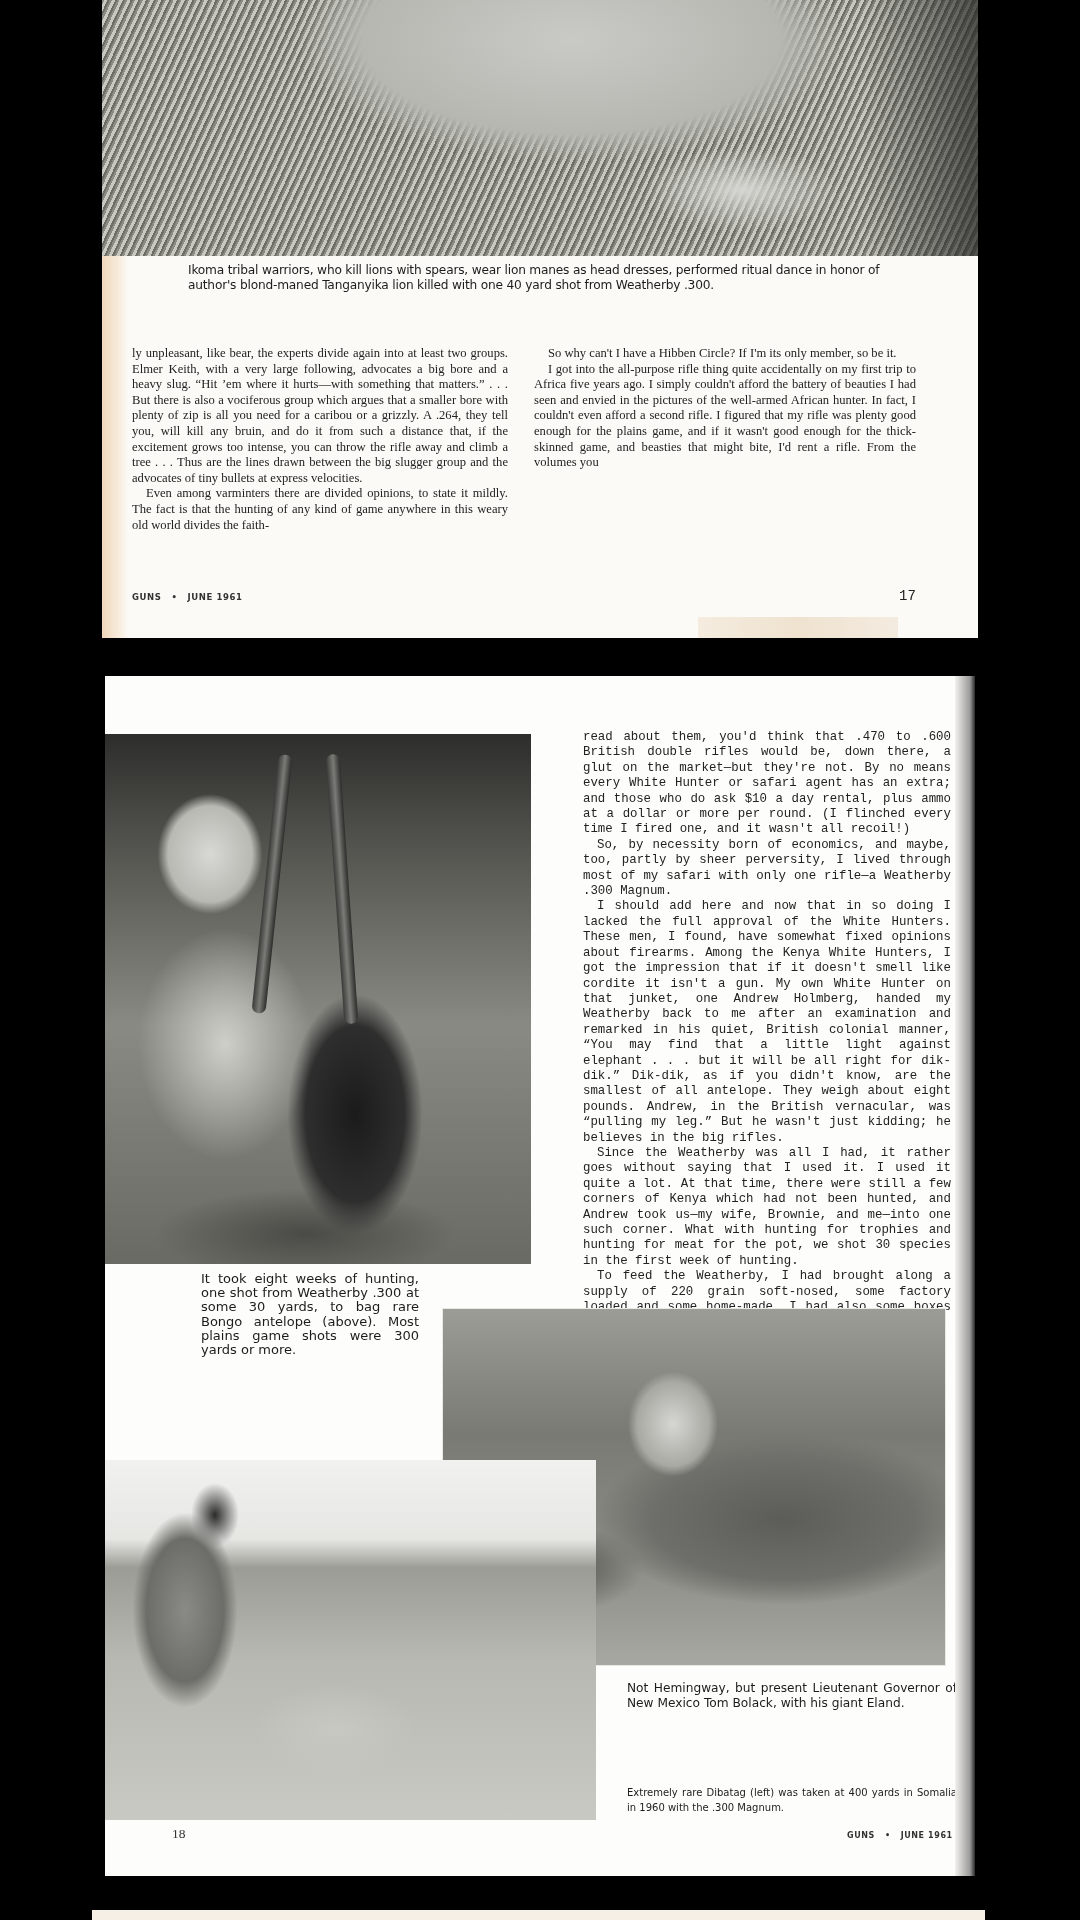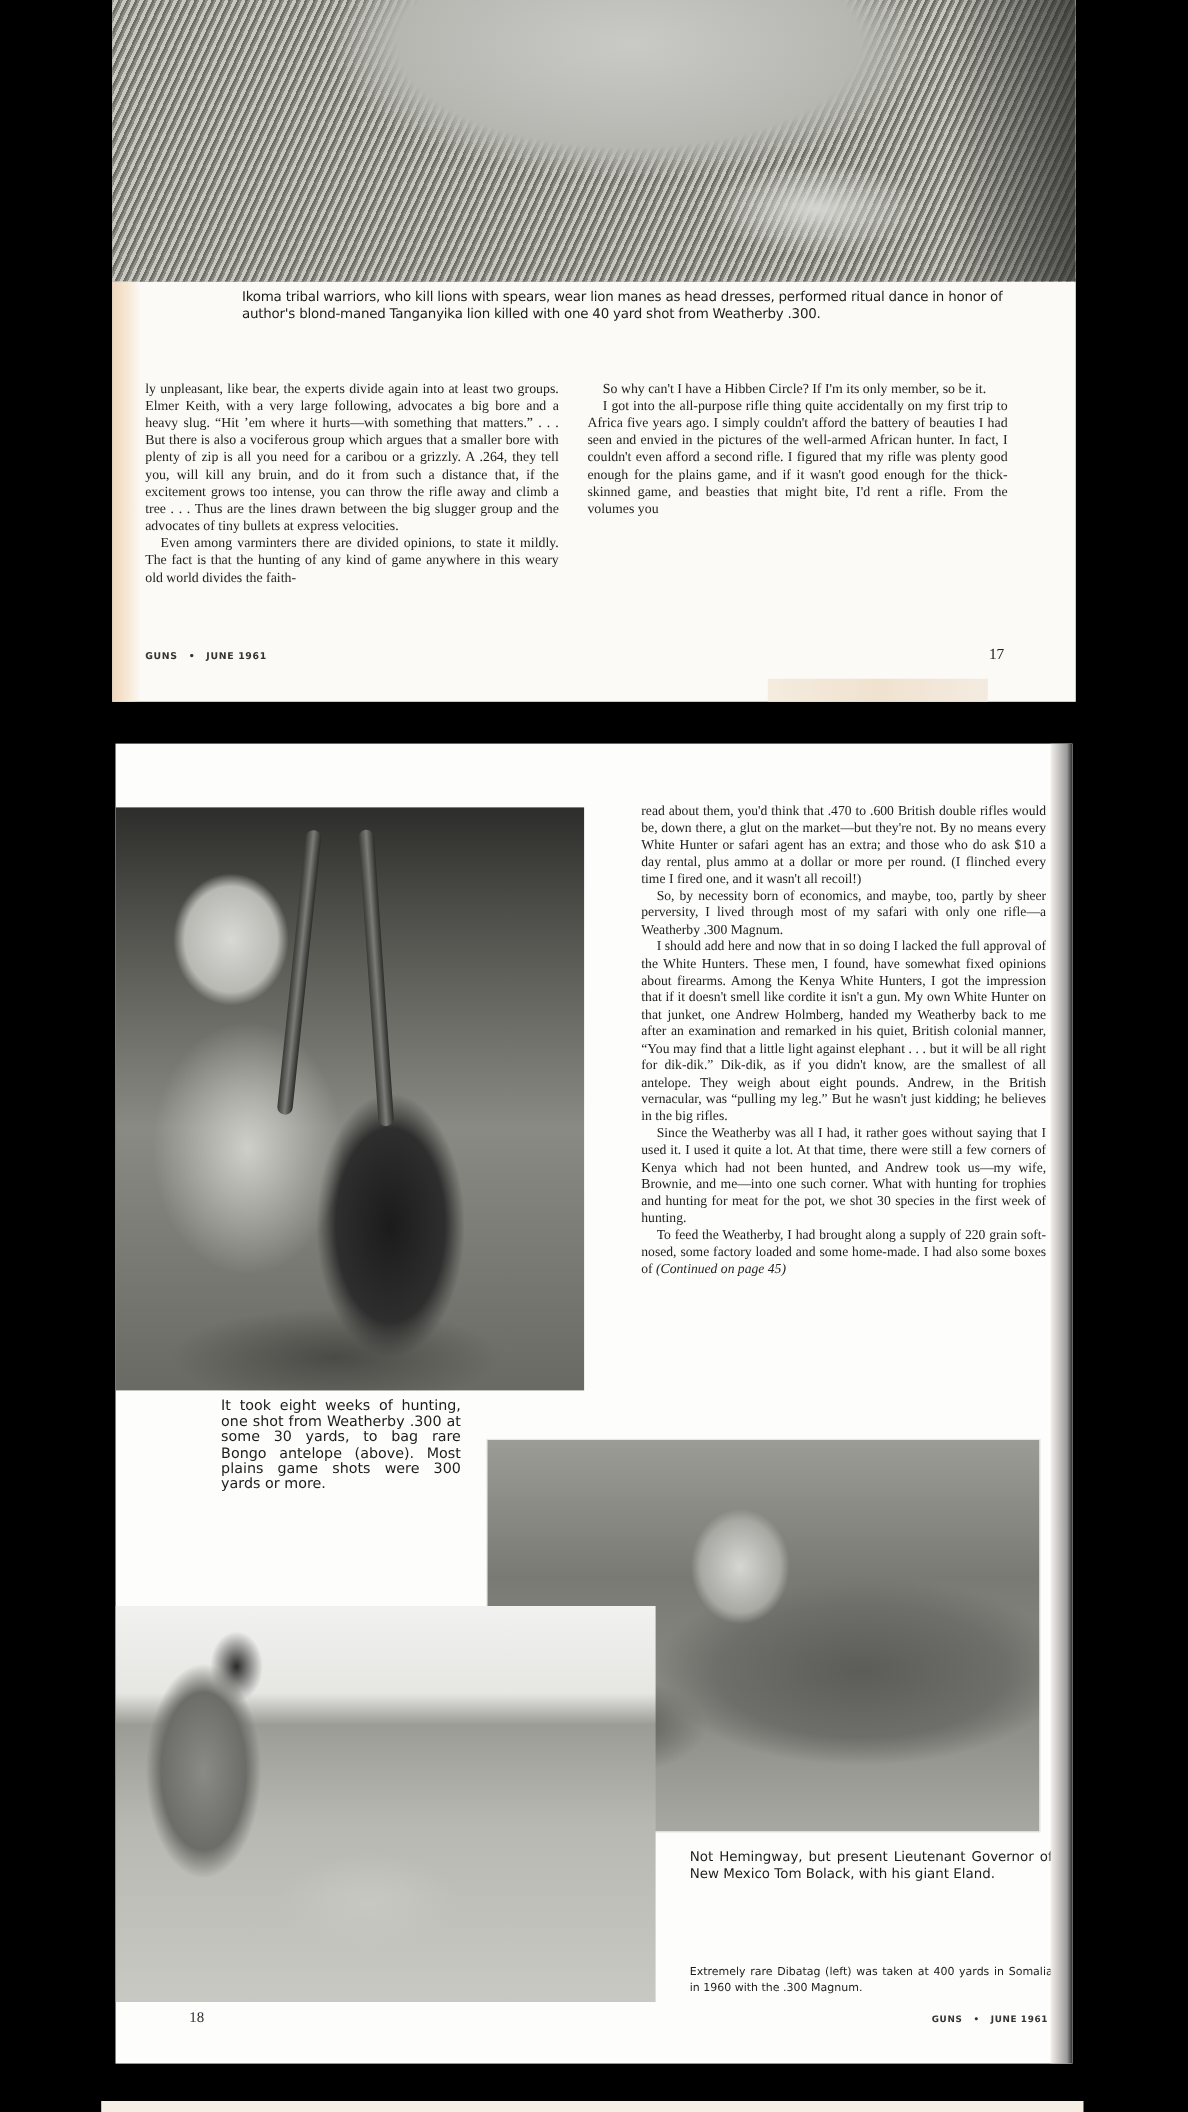--- a/index.html
+++ b/index.html
@@ -12,40 +12,40 @@
   .binding-right { position:absolute; right:0; top:0; width:20px; height:100%; background:linear-gradient(270deg,#2a2a2a 0,#9a9a9a 25%,#f3f1ec 100%); }
   .photo { position:absolute; overflow:hidden; }
   .lion-photo { left:0; top:0; width:876px; height:256px;
     background:
       radial-gradient(ellipse 380px 170px at 470px 40px,#c9c9c5 0,#b7b7b2 55%,rgba(0,0,0,0) 72%),
       radial-gradient(ellipse 140px 60px at 640px 190px,#d5d5d1 0,rgba(0,0,0,0) 70%),
       repeating-linear-gradient(115deg,#8a8a84 0 2px,#c8c8c0 2px 5px,#6d6d66 5px 7px),
       #9a9a92; }
   .lion-photo .shade { position:absolute; left:760px; top:0; width:116px; height:256px; background:linear-gradient(90deg,rgba(60,60,58,0),rgba(40,40,38,.75)); }
   .caption-sans { font-family:"DejaVu Sans","Liberation Sans",sans-serif; color:#1c1c1c; }
-  .cap1 { position:absolute; left:86px; top:263px; width:700px; font-size:12.2px; line-height:15px; letter-spacing:-0.2px;margin-left:32px; }
+  .cap1 { position:absolute; left:86px; top:263px; width:700px; font-size:12.2px; line-height:15px; letter-spacing:-0.2px; }
   .col { position:absolute; font-size:12.6px; line-height:15.6px; color:#222; text-align:justify; }
   .col p { margin:0; text-indent:14px; }
   .col p.noindent { text-indent:0; }
   .p1c1 { left:30px; top:346px; width:376px; }
   .p1c2 { left:432px; top:346px; width:382px; }
   .footer1 { position:absolute; left:30px; top:592px; font-family:"DejaVu Sans","Liberation Sans",sans-serif; font-size:8.5px; font-weight:bold; letter-spacing:0.6px; color:#333; }
   .footer1 .dot { margin:0 10px; }
-  .pagenum1 { position:absolute; left:797px; top:588px; font-size:14px; color:#222; }
+  .pagenum1 { position:absolute; left:797px; top:588px; font-size:14px; color:#222;font-family:Liberation Mono, monospace; }
   .smudge { position:absolute; left:596px; top:617px; width:200px; height:21px; background:linear-gradient(90deg,#f5ecdf,#efe2cf,#f4ebe0); }
   .bongo-photo { left:0; top:58px; width:426px; height:530px;
     background:
       radial-gradient(ellipse 70px 80px at 105px 120px,#d8d8d4 0,#b9b9b4 60%,rgba(0,0,0,0) 75%),
       radial-gradient(ellipse 120px 160px at 120px 310px,#cfcfca 0,rgba(0,0,0,0) 72%),
       radial-gradient(ellipse 90px 160px at 250px 380px,#1b1b1b 0,#2e2e2e 55%,rgba(0,0,0,0) 75%),
       radial-gradient(ellipse 200px 60px at 200px 500px,#4a4a46 0,rgba(0,0,0,0) 75%),
       linear-gradient(180deg,#2d2d2b 0,#5a5a55 25%,#8a8a84 55%,#6a6a64 100%); }
   .horn { position:absolute; width:14px; background:linear-gradient(90deg,#3a3a38,#7a7a76,#2c2c2a); border-radius:7px; }
   .cap2 { position:absolute; left:96px; top:596px; width:218px; font-size:13px; line-height:14.2px; text-align:justify; }
-  .p2c2 { left:478px; top:54px; width:368px; font-size:12.4px; line-height:15.4px; }
+  .p2c2 { left:478px; top:54px; width:368px; font-size:12.4px; line-height:15.4px;font-family:Liberation Mono, monospace; }
   .eland-photo { left:337px; top:632px; width:502px; height:356px;
     background:
       radial-gradient(ellipse 60px 70px at 230px 115px,#d6d6d2 0,#a9a9a4 60%,rgba(0,0,0,0) 75%),
       radial-gradient(ellipse 240px 110px at 340px 210px,#5c5c58 0,#6e6e6a 55%,rgba(0,0,0,0) 78%),
       radial-gradient(ellipse 120px 60px at 110px 260px,#4e4e4a 0,rgba(0,0,0,0) 75%),
       linear-gradient(180deg,#9c9c96 0,#7a7a74 35%,#8c8c86 70%,#a8a8a2 100%); border:1px solid #e8e8e4; }
   .dibatag-photo { left:0; top:784px; width:491px; height:360px;
     background:
       radial-gradient(ellipse 70px 130px at 80px 150px,#8a8a86 0,#6c6c68 55%,rgba(0,0,0,0) 75%),
       radial-gradient(ellipse 30px 40px at 110px 55px,#2b2b2a 0,rgba(0,0,0,0) 80%),

